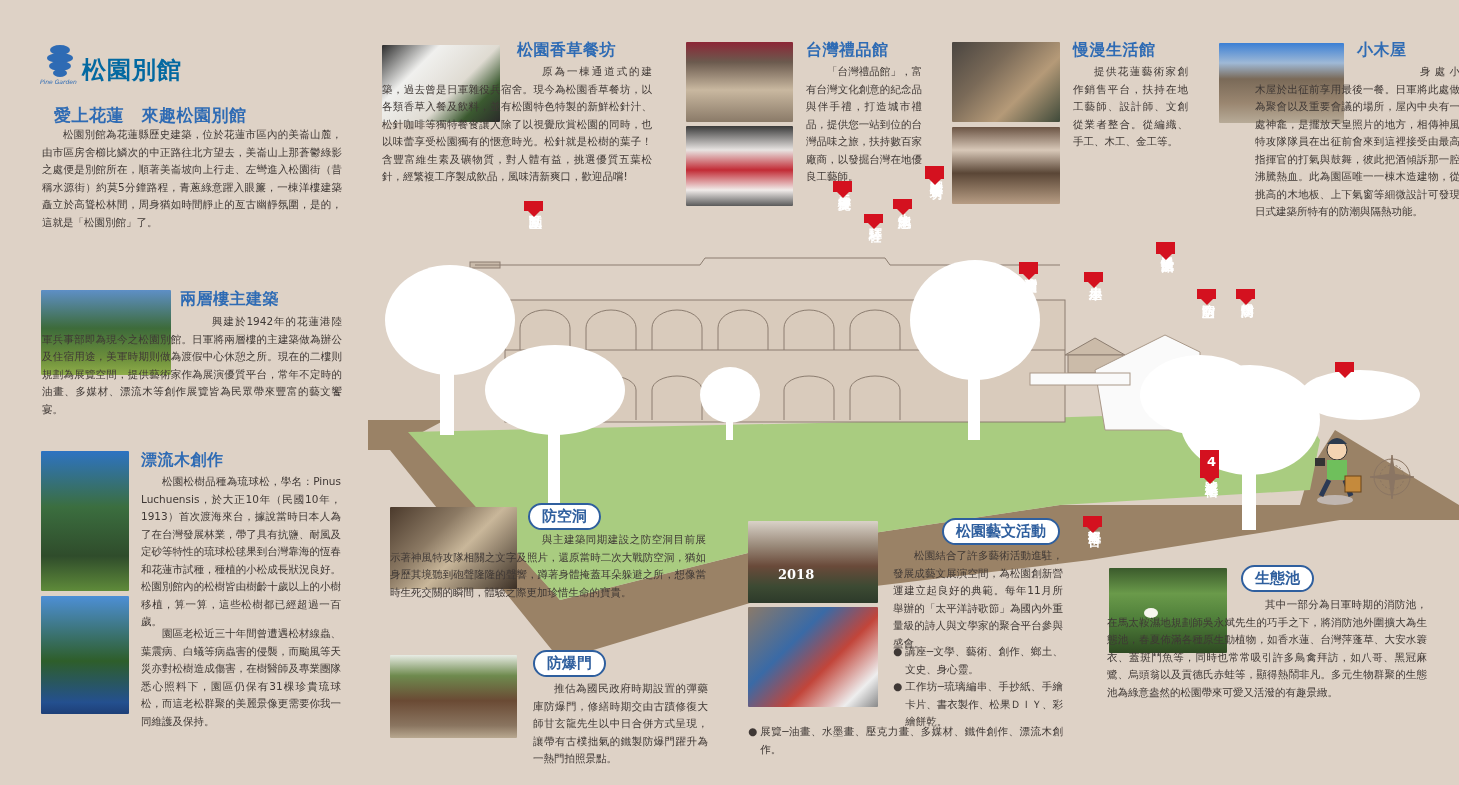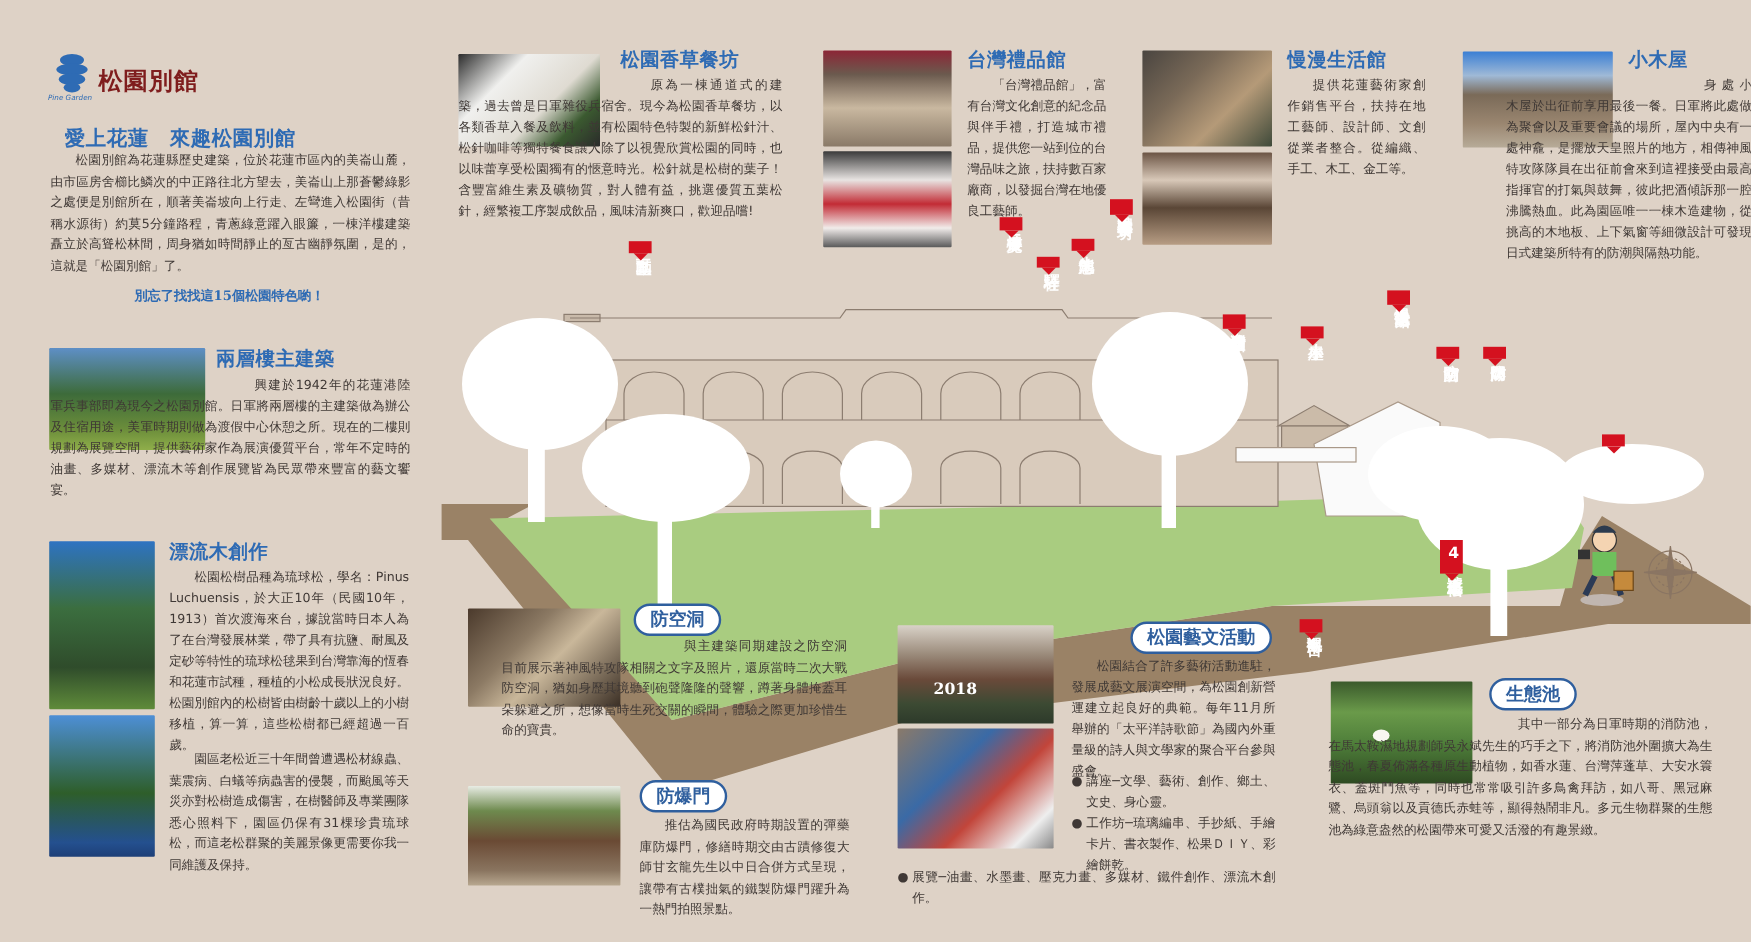--- a/index.html
+++ b/index.html
@@ -109,27 +109,26 @@
 <div class="abs" style="left:40px;top:42px;width:200px;height:50px;">
   <svg width="36" height="36" viewBox="0 0 36 36" style="position:absolute;left:2px;top:0;">
     <g fill="#2e6bb4">
       <ellipse cx="18" cy="8" rx="10" ry="5"></ellipse>
       <ellipse cx="18" cy="16" rx="13" ry="5"></ellipse>
       <ellipse cx="18" cy="24" rx="11" ry="5"></ellipse>
       <ellipse cx="18" cy="31" rx="7" ry="4"></ellipse>
     </g>
   </svg>
   <span style="position:absolute;left:0;top:36px;font-size:6px;font-style:italic;color:#2e6bb4;white-space:nowrap;">Pine Garden</span>
-  <span style="position:absolute;left:42px;top:12px;font-size:20px;font-weight:bold;color:#7f1d1d;letter-spacing:1px;white-space:nowrap;">松園別館</span>
+  <span style="position:absolute;left:42px;top:12px;font-size:24px;font-weight:bold;color:#0369a1;letter-spacing:1px;white-space:nowrap;">松園別館</span>
 </div>
 
 <div class="abs sec-title" style="left:54px;top:104px;font-size:17px;">愛上花蓮　來趣松園別館</div>
 <div class="abs body-text indent" style="left:42px;top:126px;width:300px;">松園別館為花蓮縣歷史建築，位於花蓮市區內的美崙山麓，由市區房舍櫛比鱗次的中正路往北方望去，美崙山上那蒼鬱綠影之處便是別館所在，順著美崙坡向上行走、左彎進入松園街（昔稱水源街）約莫5分鐘路程，青蔥綠意躍入眼簾，一棟洋樓建築矗立於高聳松林間，周身猶如時間靜止的亙古幽靜氛圍，是的，這就是「松園別館」了。</div>
 <div class="abs" style="left:62px;top:238px;width:280px;font-family:'DejaVu Serif','Liberation Serif',serif;font-weight:bold;font-size:11px;line-height:17px;color:#2e6bb4;">
-  <div style="padding-left:50px;">別忘了找找這15個松園特色喲！</div>
 </div>
 
 <div class="photo" style="left:41px;top:290px;width:130px;height:85px;background:linear-gradient(180deg,#5e8fc6 0%,#3d6b3a 45%,#6c8e3b 80%,#8fae4a 100%);"></div>
 <div class="abs sec-title" style="left:180px;top:289px;">兩層樓主建築</div>
 <div class="abs body-text" style="left:42px;top:313px;width:300px;">
   <div style="text-indent:170px;">興建於1942年的花蓮港陸軍兵事部即為現今之松園別館。日軍將兩層樓的主建築做為辦公及住宿用途，美軍時期則做為渡假中心休憩之所。現在的二樓則規劃為展覽空間，提供藝術家作為展演優質平台，常年不定時的油畫、多媒材、漂流木等創作展覽皆為民眾帶來豐富的藝文饗宴。</div>
 </div>
 
 <div class="photo" style="left:41px;top:451px;width:88px;height:140px;background:linear-gradient(180deg,#2e73c2 0%,#3b6e3f 40%,#2f4c2b 75%,#5f8b3a 100%);"></div>
 <div class="photo" style="left:41px;top:596px;width:88px;height:118px;background:linear-gradient(180deg,#4d8fd6 0%,#2e5e2a 55%,#24508f 90%,#1d3f77 100%);"></div>
@@ -174,21 +173,21 @@
 <div class="tag" style="left:1197px;top:289px;">防空洞</div>
 <div class="tag" style="left:1236px;top:289px;">防爆門</div>
 <div class="tag" style="left:1335px;top:362px;">入口處</div>
 <div class="tag" style="left:1200px;top:450px;">4號重生老松</div>
 <div class="tag" style="left:1083px;top:516px;">觀海平台</div>
 
 <div class="photo" style="left:390px;top:507px;width:127px;height:82px;background:linear-gradient(135deg,#4b3a2c 0%,#8c7a64 35%,#c9b79a 55%,#3a2e24 100%);"></div>
 <div class="abs" style="left:528px;top:503px;">
   <span class="pill-title">防空洞</span>
 </div>
-<div class="abs body-text" style="left:390px;top:531px;width:316px;padding-left:28px;">
+<div class="abs body-text" style="left:390px;top:531px;width:316px;">
   <div style="text-indent:152px;">與主建築同期建設之防空洞目前展示著神風特攻隊相關之文字及照片，還原當時二次大戰防空洞，猶如身歷其境聽到砲聲隆隆的聲響，蹲著身體掩蓋耳朵躲避之所，想像當時生死交關的瞬間，體驗之際更加珍惜生命的寶貴。</div>
 </div>
 
 <div class="photo" style="left:390px;top:655px;width:127px;height:83px;background:linear-gradient(180deg,#e8ece4 0%,#6e8a4e 25%,#6a4a34 55%,#8a7560 85%,#b8a890 100%);"></div>
 <div class="abs" style="left:533px;top:650px;">
   <span class="pill-title">防爆門</span>
 </div>
 <div class="abs body-text indent" style="left:533px;top:680px;width:175px;">推估為國民政府時期設置的彈藥庫防爆門，修繕時期交由古蹟修復大師甘玄龍先生以中日合併方式呈現，讓帶有古樸拙氣的鐵製防爆門躍升為一熱門拍照景點。</div>
 
 <div class="photo" style="left:748px;top:521px;width:130px;height:82px;background:linear-gradient(180deg,#d9d2c8 0%,#9a8a7a 30%,#6a4a3a 55%,#3c4a33 80%,#2d3a2a 100%);">

